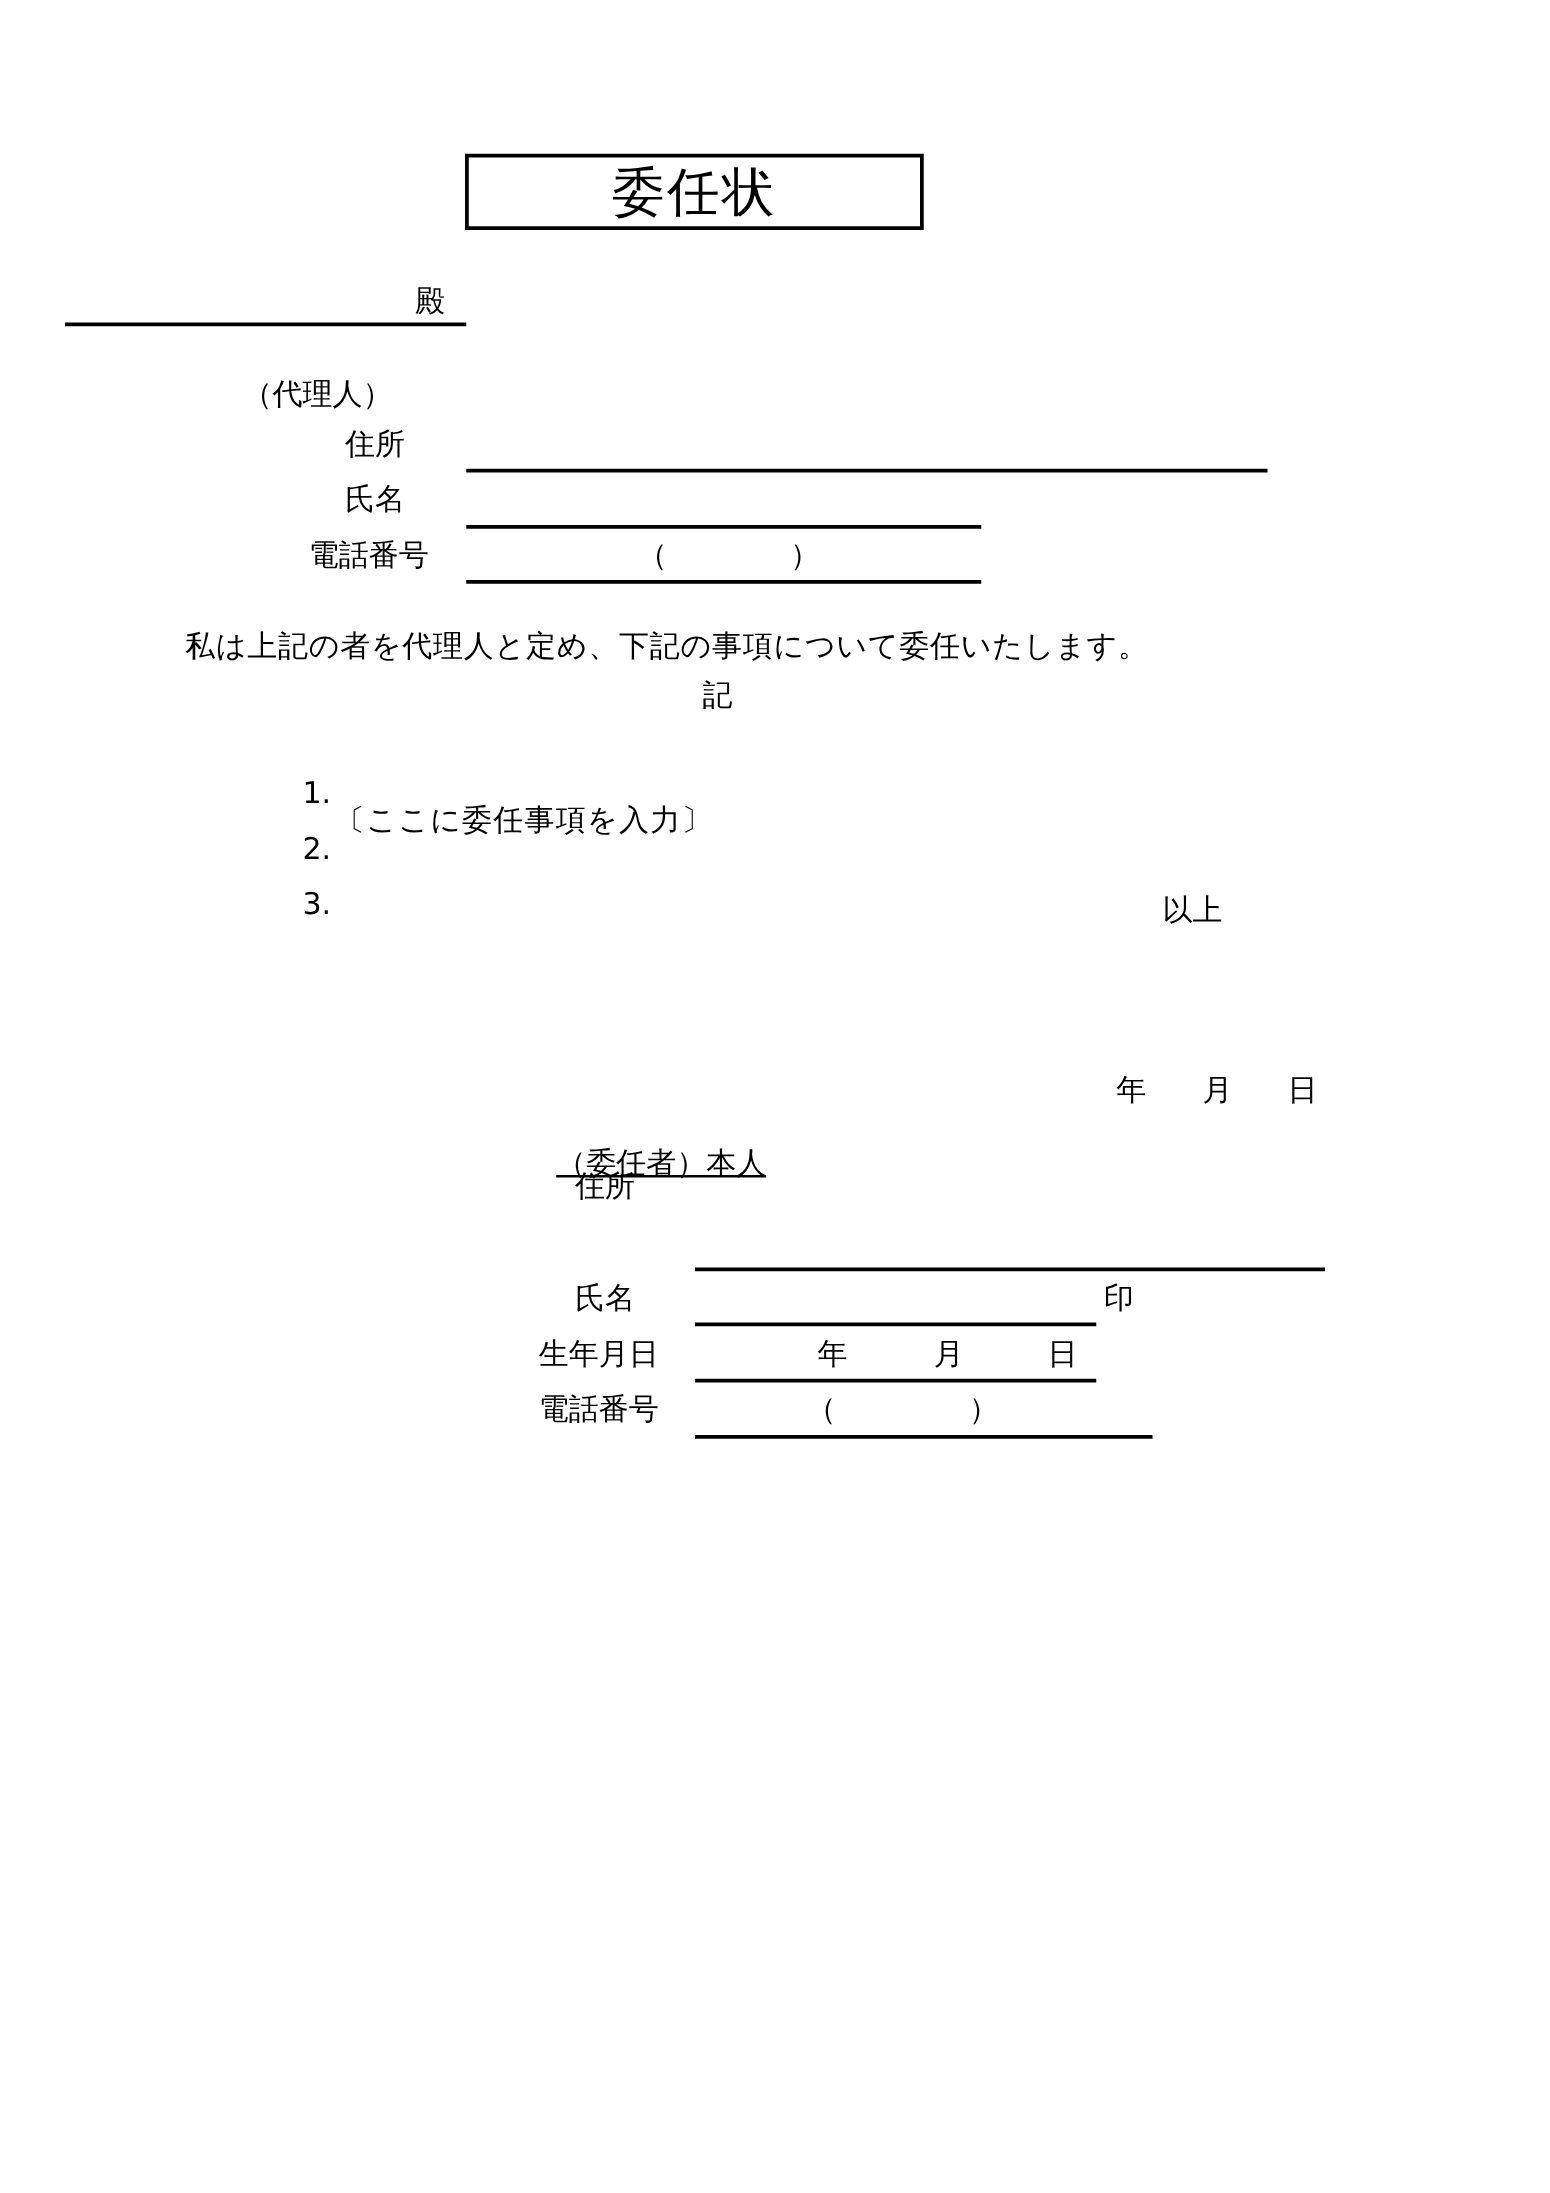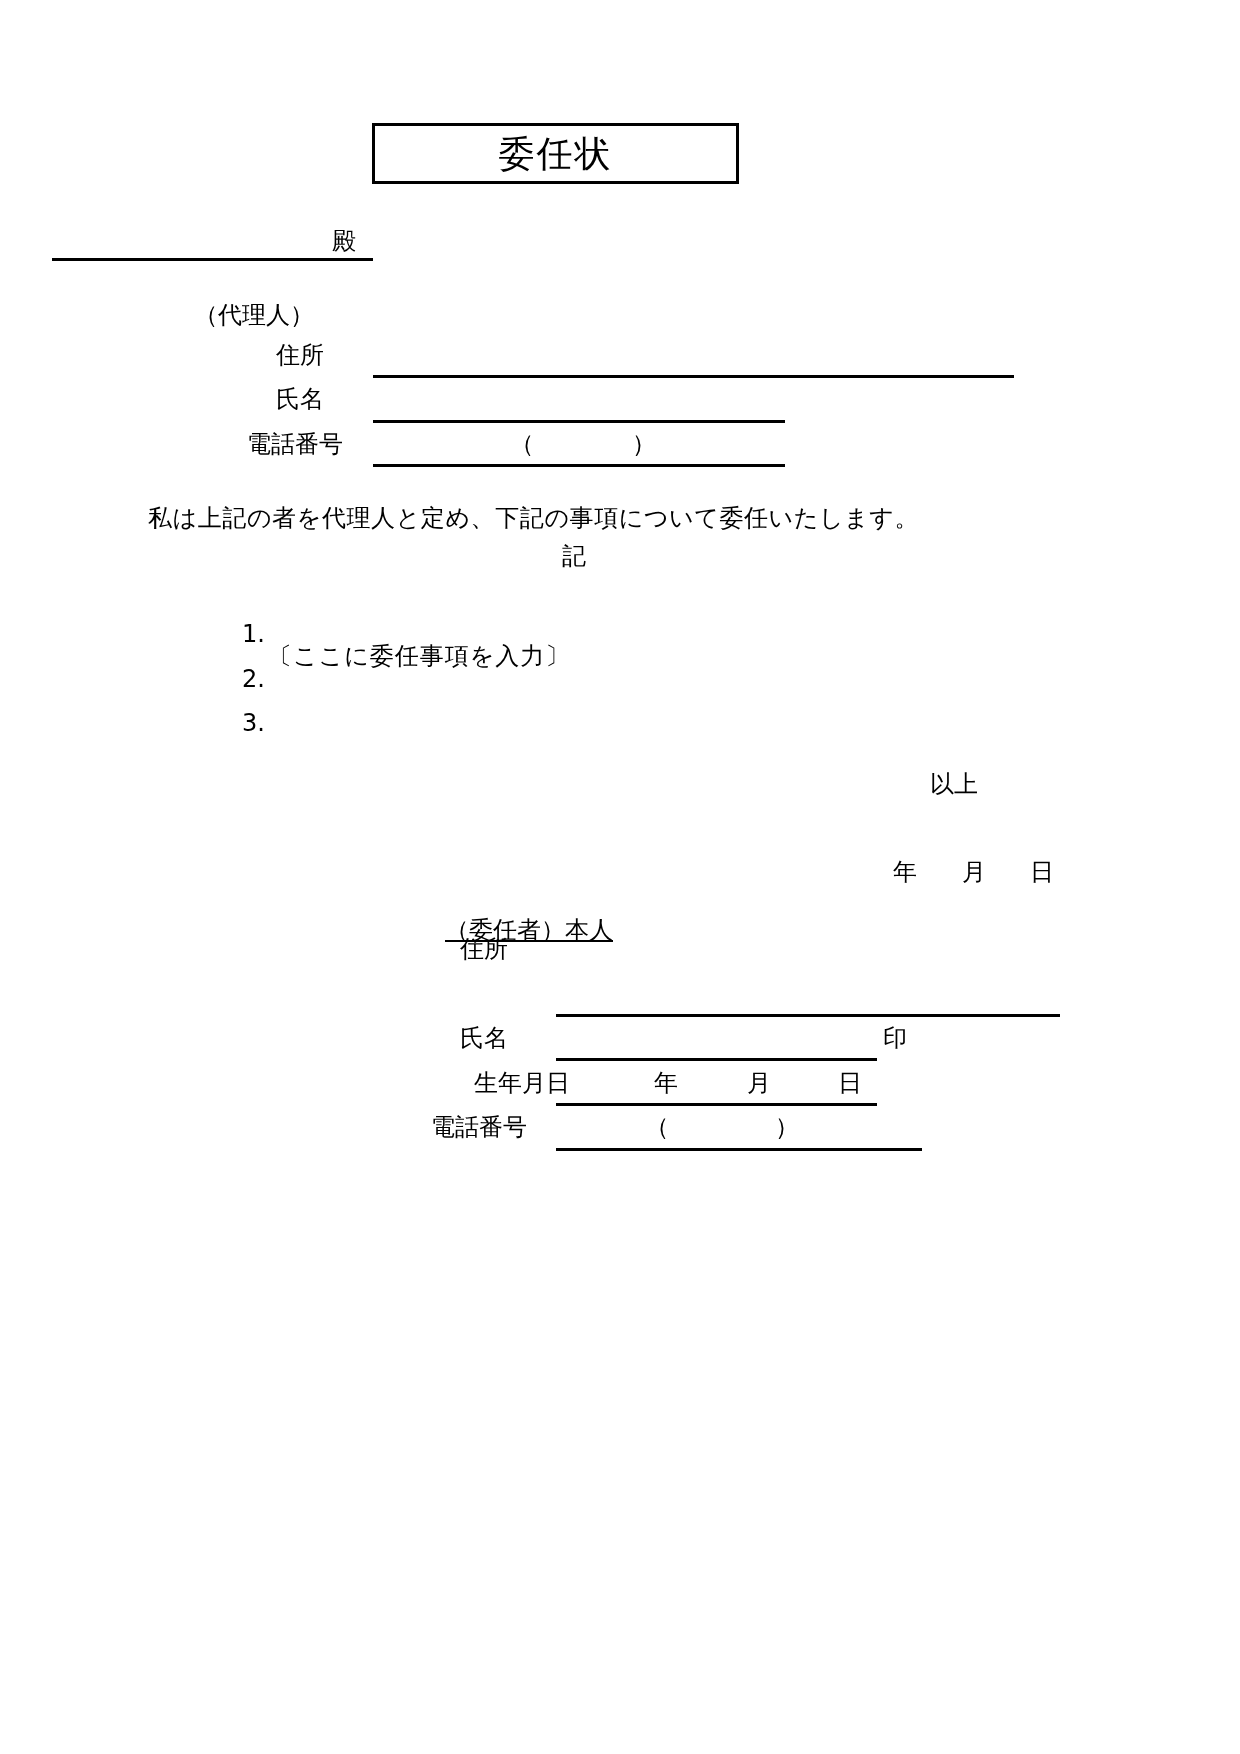--- a/index.html
+++ b/index.html
@@ -4,21 +4,21 @@
 <style>
   html,body{margin:0;padding:0;background:#fff;}
   body{width:1240px;height:1754px;position:relative;overflow:hidden;
        font-family:"DejaVu Sans","Liberation Sans",sans-serif;color:#000;}
   .abs{position:absolute;white-space:nowrap;line-height:1;}
   .t{font-size:24px;}
   .line{position:absolute;height:3px;background:#000;}
   .title-box{position:absolute;left:372px;top:123px;width:361px;height:55px;
              border:3px solid #000;box-sizing:content-box;display:flex;
              align-items:center;justify-content:center;}
-  .title-box span{font-size:36px;letter-spacing:2px;line-height:1;}
+  .title-box span{font-size:42px;letter-spacing:2px;line-height:1;}
 </style>
 </head>
 <body>
 
 <div class="title-box">
   <span>委任状</span>
 </div>
 
 <div class="line" style="left:52px;top:258px;width:321px;"></div>
 <span class="abs t" style="left:332px;top:229px;">殿</span>
@@ -41,35 +41,35 @@
 
 <div>
   <span class="abs t" style="left:242px;top:622px;">1.</span>
   <span class="abs t" style="left:268px;top:644px;letter-spacing:1px;">〔ここに委任事項を入力〕</span>
   <span class="abs t" style="left:242px;top:667px;">2.</span>
   <span class="abs t" style="left:268px;top:667px;"></span>
   <span class="abs t" style="left:242px;top:711px;">3.</span>
   <span class="abs t" style="left:268px;top:711px;"></span>
 </div>
 
-<span class="abs t" style="left:930px;top:772px;">以上</span>
+<span class="abs t" style="left:930px;top:716px;">以上</span>
 
 <span class="abs t" style="left:893px;top:860px;">年</span>
 <span class="abs t" style="left:962px;top:860px;">月</span>
 <span class="abs t" style="left:1030px;top:860px;">日</span>
 
 <span class="abs t" style="left:445px;top:918px;text-decoration:underline;">（委任者）本人</span>
 <span class="abs t" style="left:460px;top:937px;">住所</span>
 <div class="line" style="left:556px;top:1014px;width:504px;"></div>
 
 <span class="abs t" style="left:460px;top:1026px;">氏名</span>
 <span class="abs t" style="left:883px;top:1026px;">印</span>
 <div class="line" style="left:556px;top:1058px;width:321px;"></div>
 
-<span class="abs t" style="left:431px;top:1071px;margin-left:43px;">生年月日</span>
+<span class="abs t" style="left:431px;top:1071px;">生年月日</span>
 <span class="abs t" style="left:654px;top:1071px;">年</span>
 <span class="abs t" style="left:747px;top:1071px;">月</span>
 <span class="abs t" style="left:838px;top:1071px;">日</span>
 <div class="line" style="left:556px;top:1103px;width:321px;"></div>
 
 <span class="abs t" style="left:431px;top:1115px;">電話番号</span>
 <span class="abs t" style="left:645px;top:1115px;">（</span>
 <span class="abs t" style="left:775px;top:1115px;">）</span>
 <div class="line" style="left:556px;top:1148px;width:366px;"></div>
 

